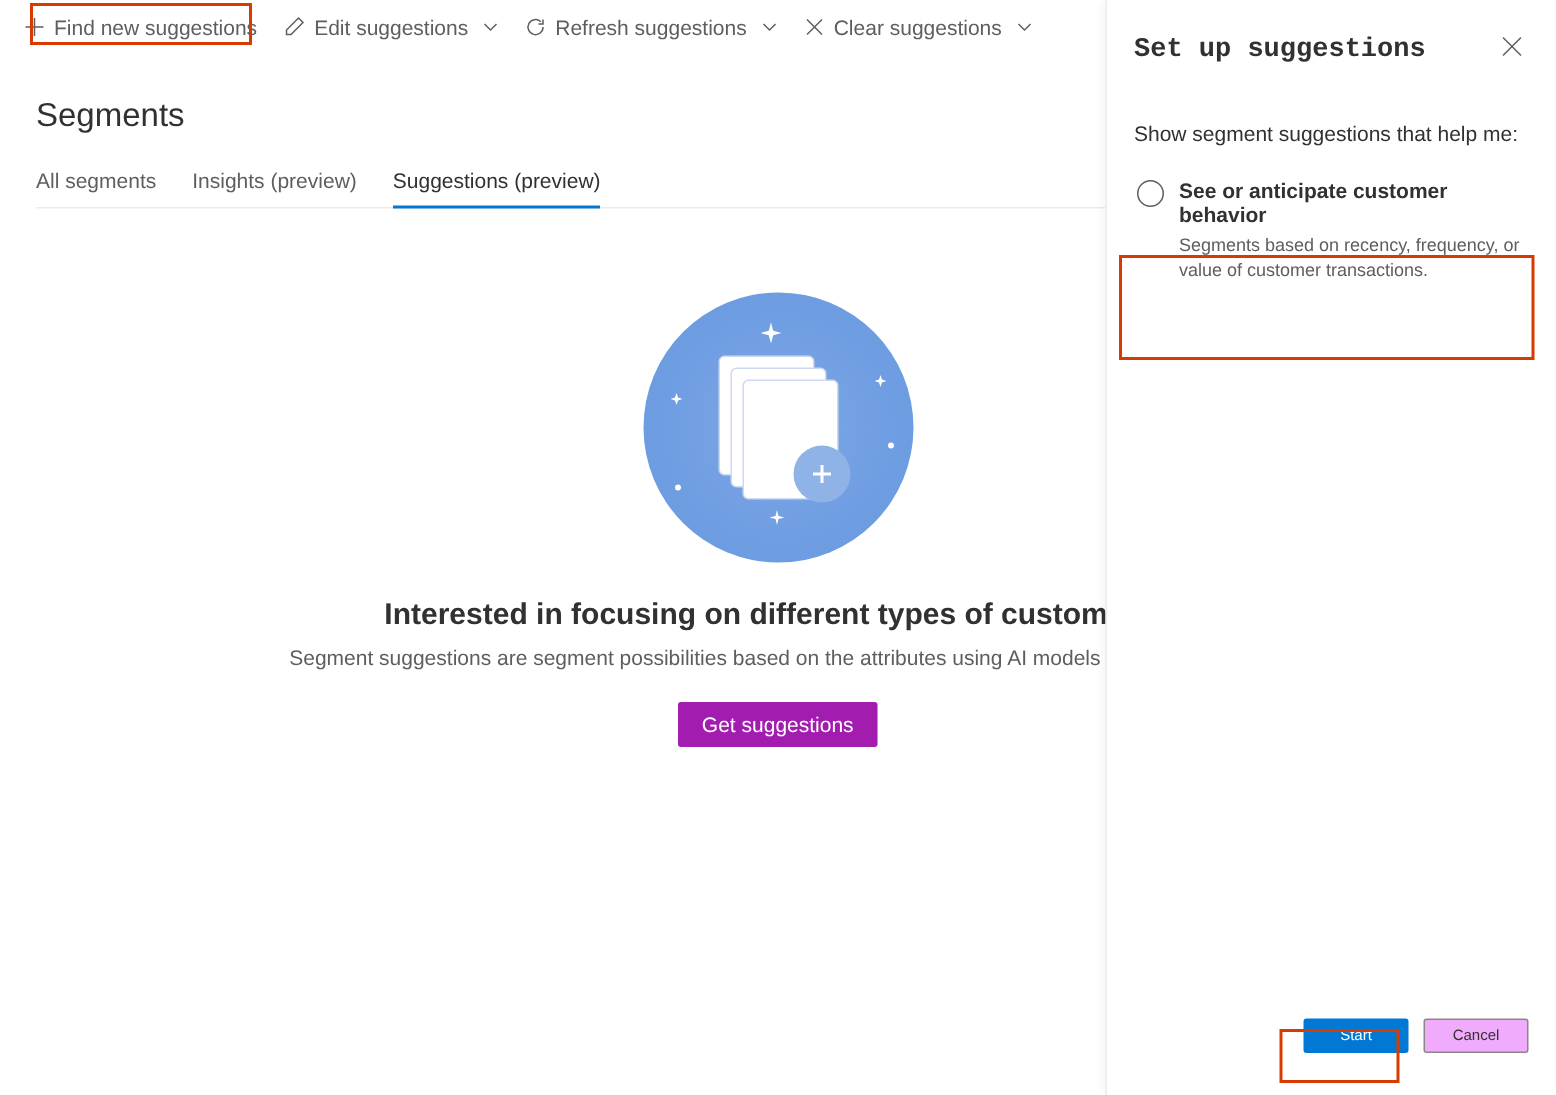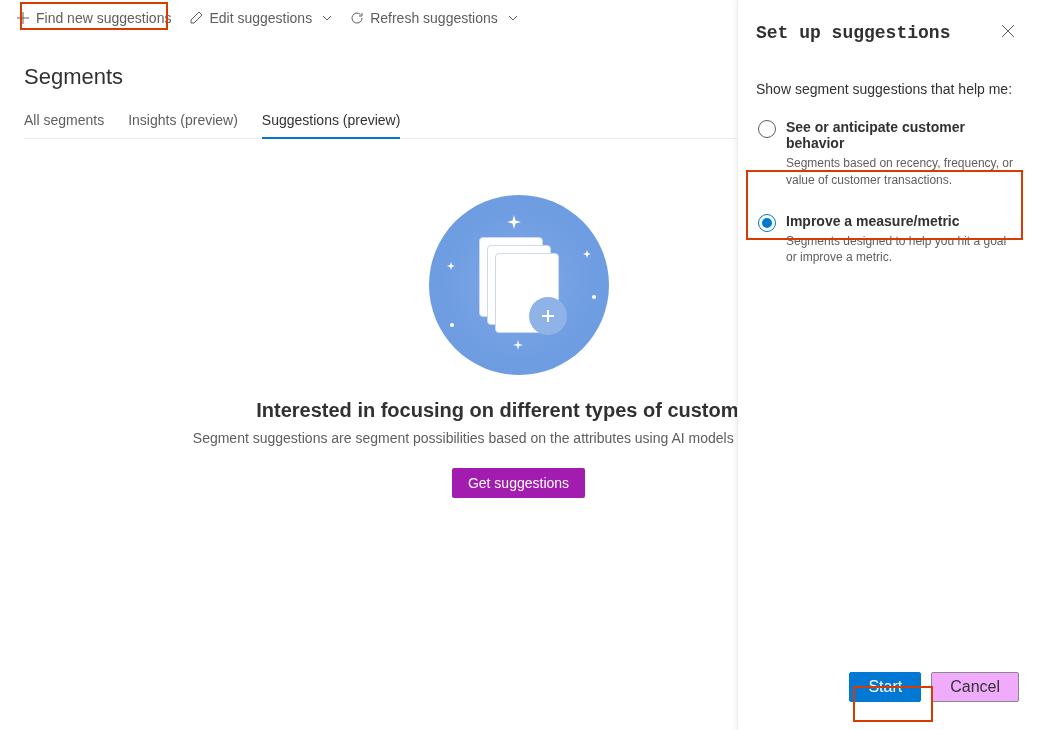--- a/index.html
+++ b/index.html
@@ -231,21 +231,21 @@
     }
     .panel-actions {
       margin-top: auto;
       display: flex;
       justify-content: flex-end;
       gap: 10px;
       padding-bottom: 8px;
     }
     .btn {
       padding: 5px 18px;
-      font-size: 16px;
+      font-size: 10px;
       border-radius: 2px;
       cursor: pointer;
       min-width: 70px;
     }
     .btn-primary {
       background: #0078d4;
       color: #fff;
       border: 1px solid #0078d4;
     }
     .btn-default {
@@ -294,20 +294,33 @@
           <path d="M12 7a5 5 0 1 1-1.5-3.5M12 2v3h-3" stroke="#605e5c" stroke-width="1" fill="none"></path>
         </svg>
     </span>
     <span>Refresh suggestions</span>
     <span class="chev">
       <svg width="10" height="10" viewBox="0 0 10 10">
           <path d="M1 3l4 4 4-4" stroke="#605e5c" stroke-width="1" fill="none"></path>
         </svg>
     </span>
   </div>
+  <div class="cmd">
+    <span class="icon">
+      <svg width="14" height="14" viewBox="0 0 14 14">
+          <path d="M2 2l10 10M12 2L2 12" stroke="#605e5c" stroke-width="1" fill="none"></path>
+        </svg>
+    </span>
+    <span>Clear suggestions</span>
+    <span class="chev">
+      <svg width="10" height="10" viewBox="0 0 10 10">
+          <path d="M1 3l4 4 4-4" stroke="#605e5c" stroke-width="1" fill="none"></path>
+        </svg>
+    </span>
+  </div>
 </div>
 <div class="find-highlight highlight-red"></div>
 
 <div class="page">
   <div class="page-title">Segments</div>
   <div class="tabs">
     <div class="tab">All segments</div>
     <div class="tab">Insights (preview)</div>
     <div class="tab active">Suggestions (preview)</div>
   </div>
@@ -370,27 +383,20 @@
   <div class="panel-instr">Show segment suggestions that help me:</div>
 
   <div class="opt">
     <div class="radio"></div>
     <div>
       <div class="opt-title">See or anticipate customer behavior</div>
       <div class="opt-desc">Segments based on recency, frequency, or value of customer transactions.</div>
     </div>
   </div>
 
-  <div class="opt">
-    <div class="radio selected"></div>
-    <div>
-      <div class="opt-title">Improve a measure/metric</div>
-      <div class="opt-desc">Segments designed to help you hit a goal or improve a metric.</div>
-    </div>
-  </div>
 
   <div class="opt-highlight"></div>
 
   <div class="panel-actions">
     <button class="btn btn-primary">Start</button>
     <button class="btn btn-default">Cancel</button>
   </div>
   <div class="start-highlight"></div>
 </div>
 

